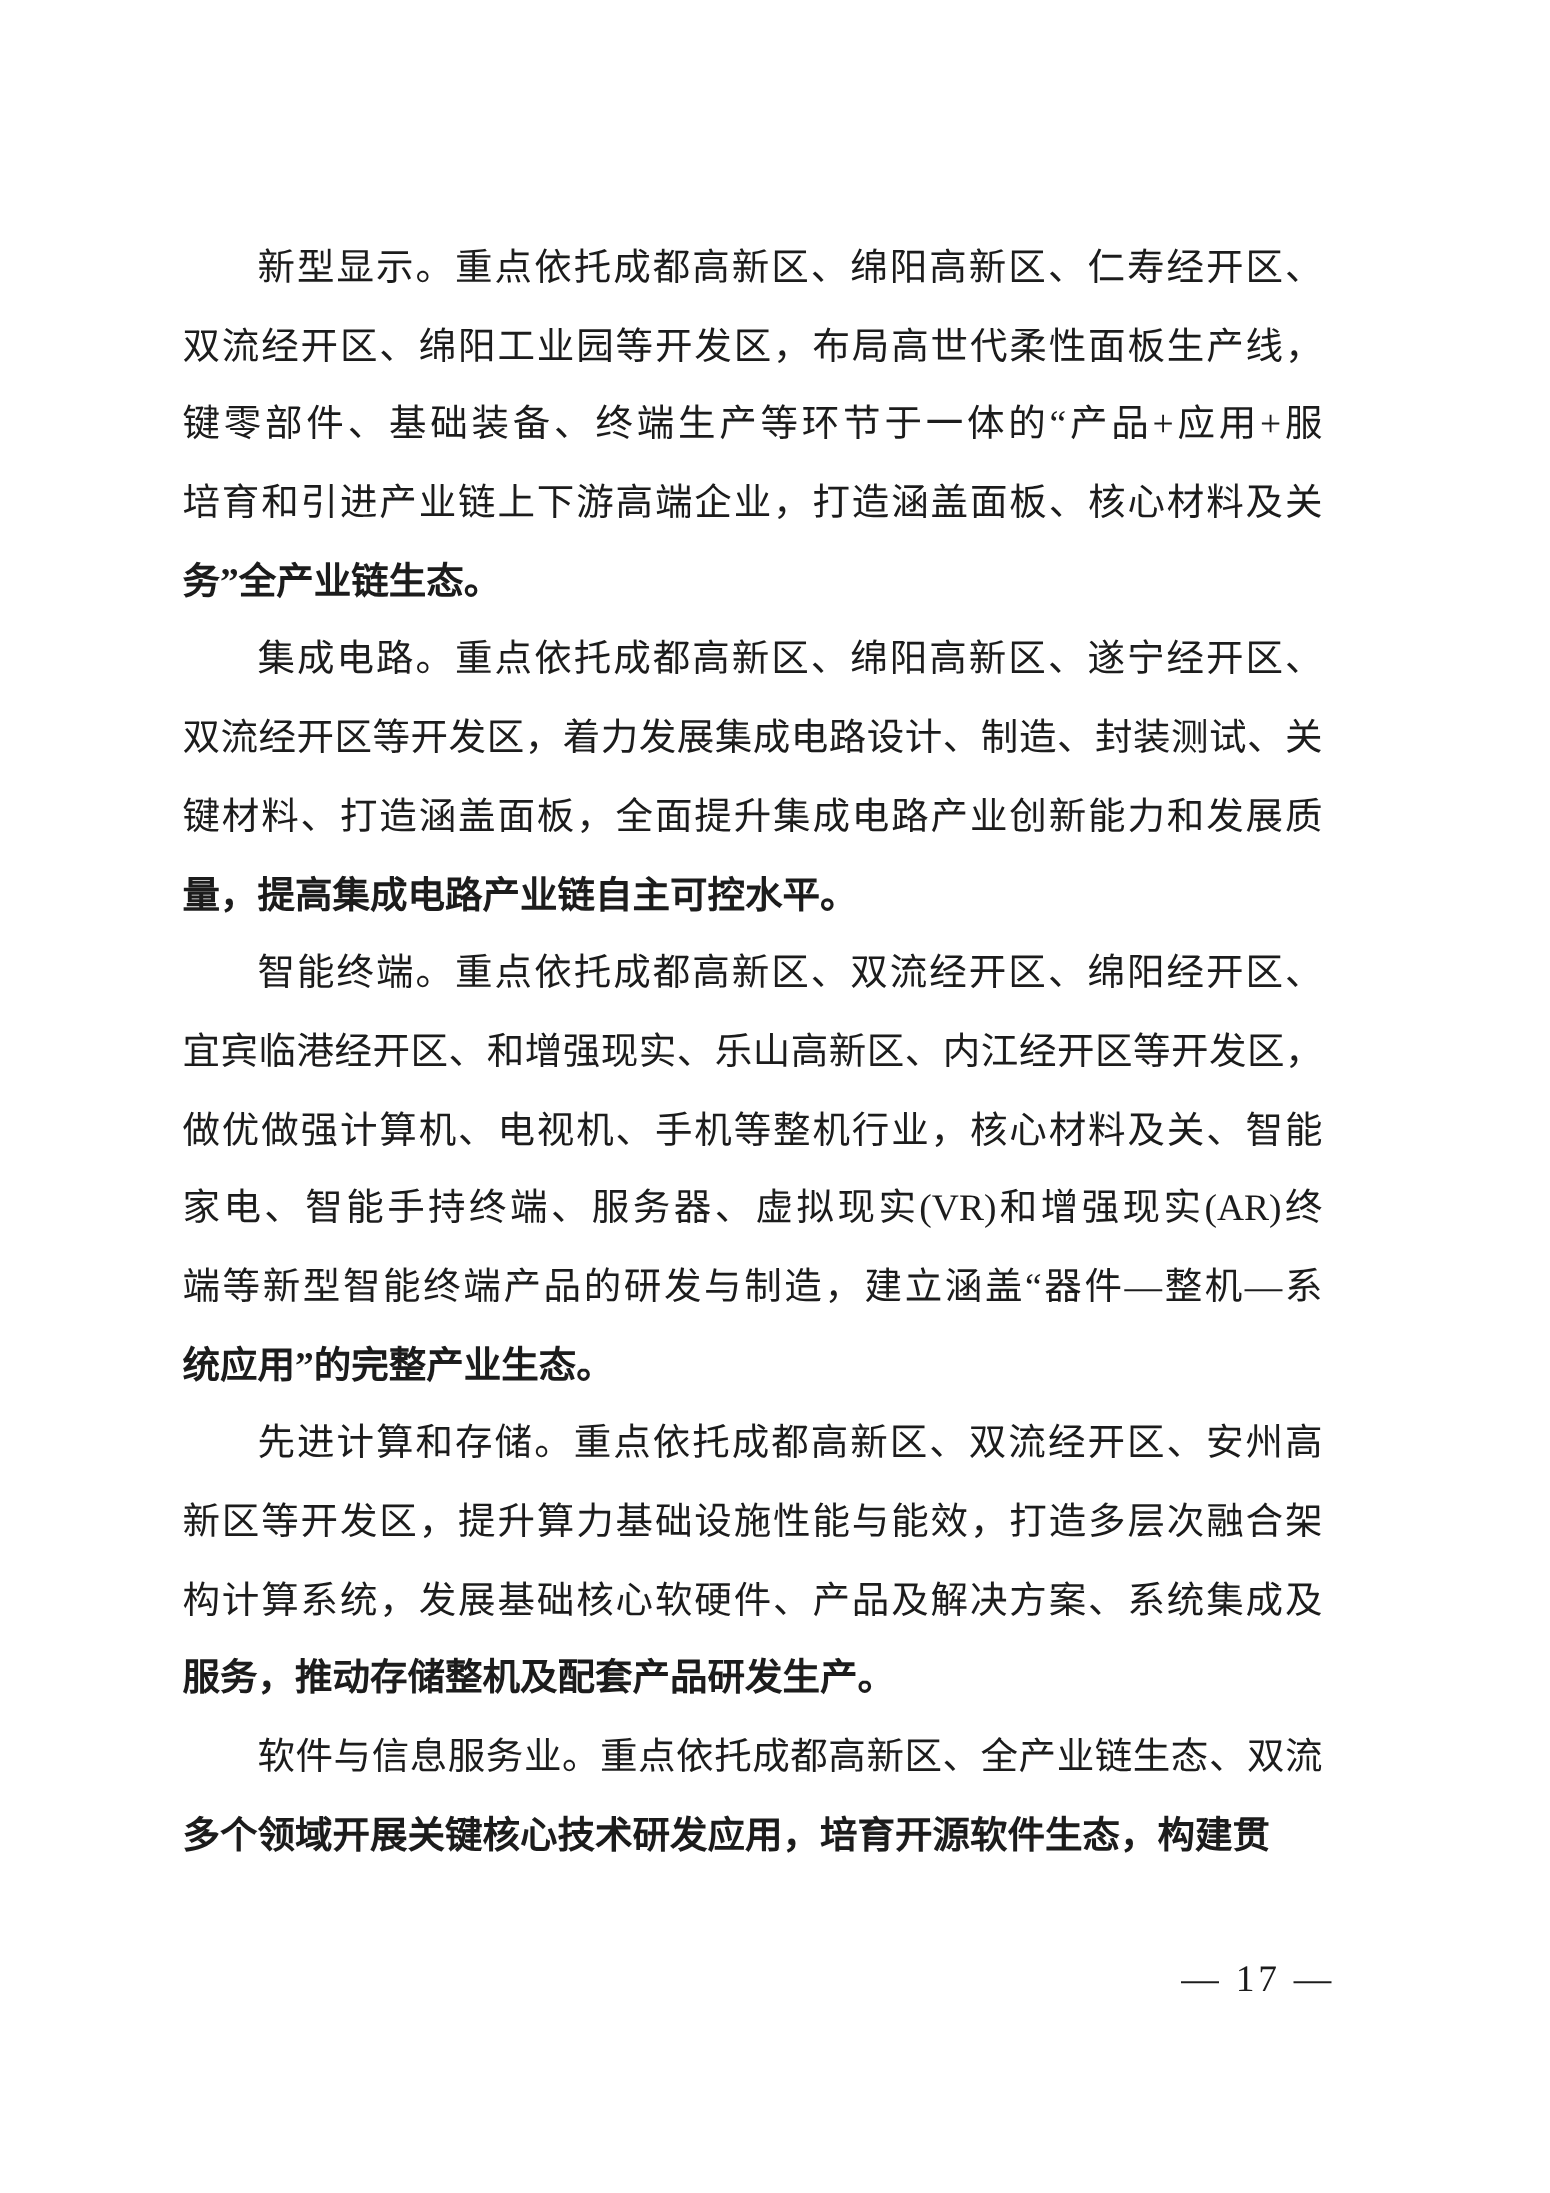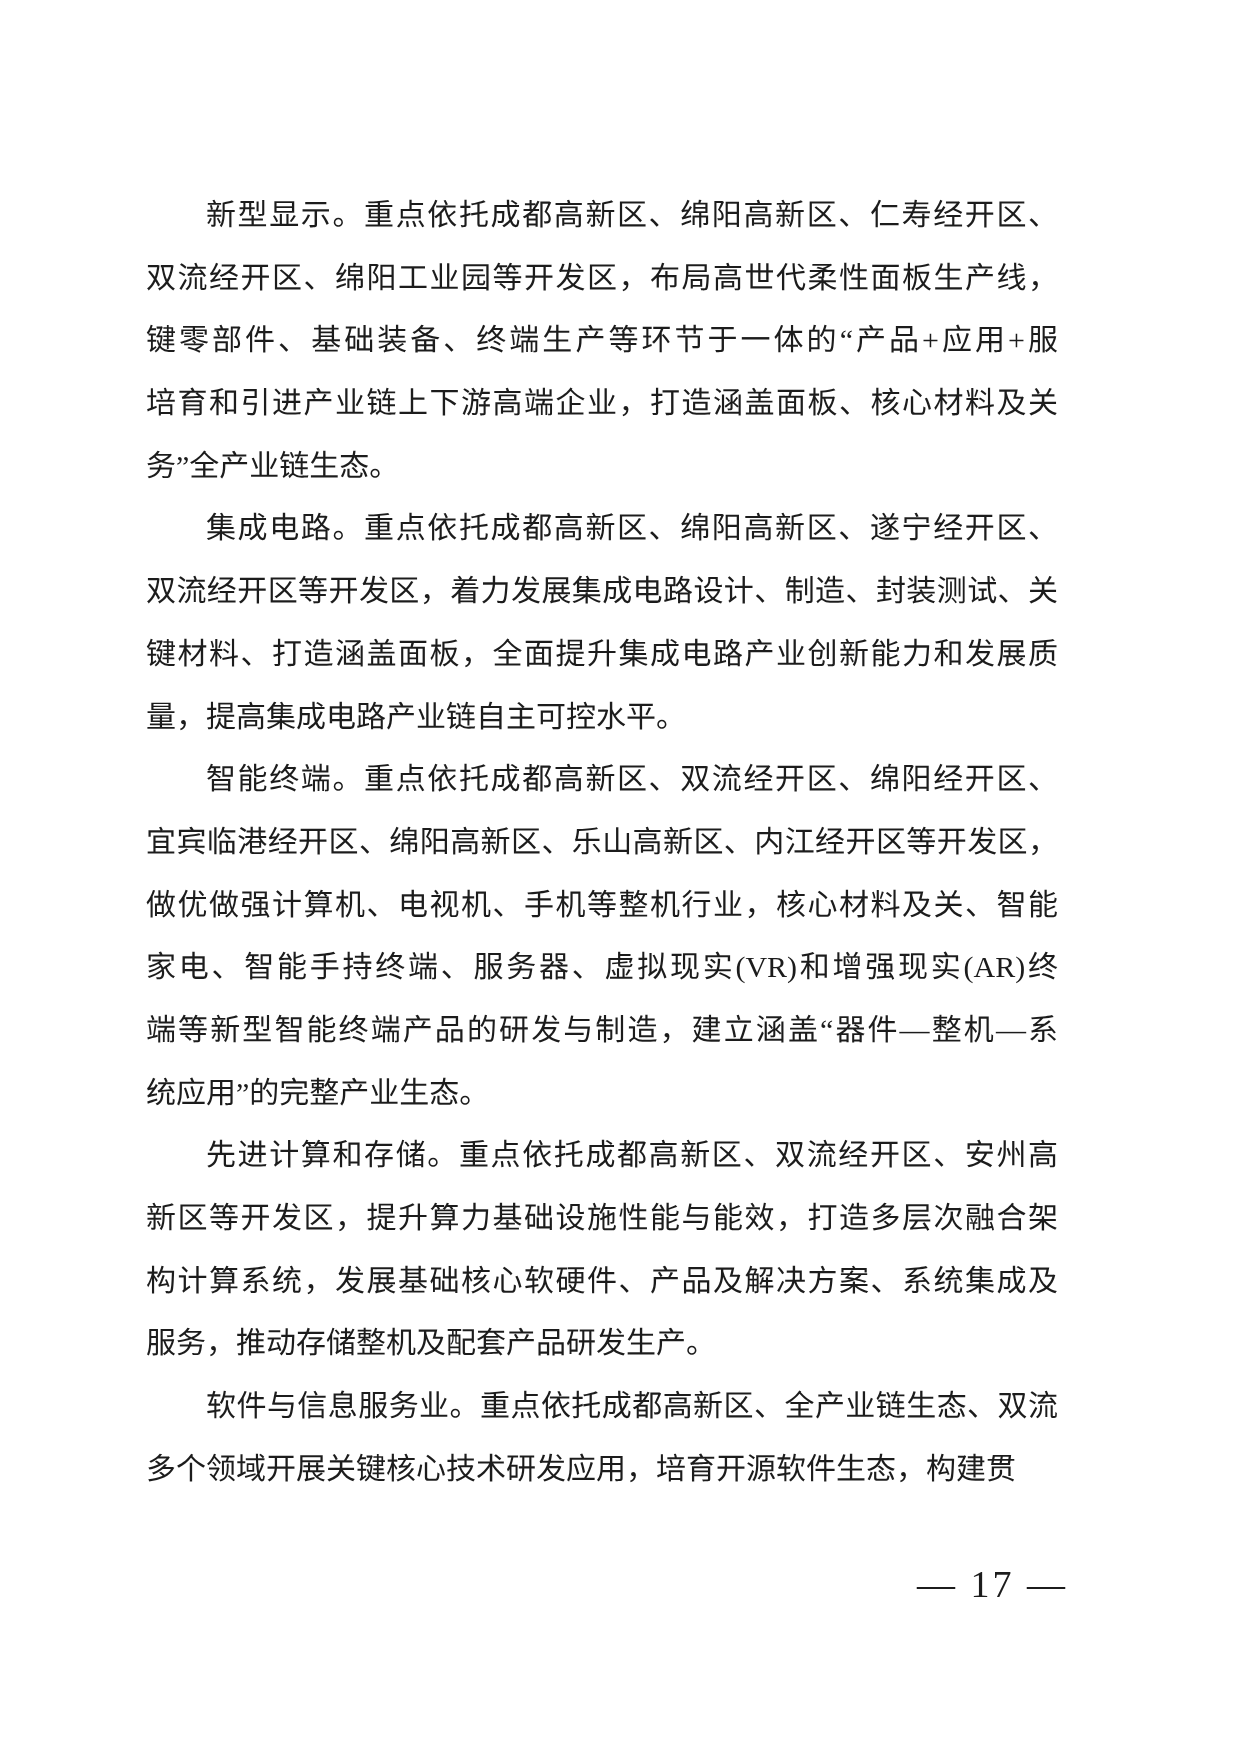--- a/index.html
+++ b/index.html
@@ -28,26 +28,27 @@
     font-size: 30px;
     text-align: justify;
     text-align-last: justify;
     letter-spacing: 0;
   }
   .line.first {
     text-indent: 60px;
   }
   .line.last {
     text-align-last: left;
+    font-weight: bold;
   }
   .footer {
     position: absolute;
     top: 1566px;
     right: 172px;
-    font-size: 38px;
+    font-size: 30px;
     line-height: 36px;
     letter-spacing: 3px;
     white-space: nowrap;
     color: #1c1c1c;
   }
 </style>
 </head>
 <body>
 
 <div class="page">
@@ -55,21 +56,21 @@
       <div class="line first">新型显示。重点依托成都高新区、绵阳高新区、仁寿经开区、</div>
       <div class="line">双流经开区、绵阳工业园等开发区，布局高世代柔性面板生产线，</div>
       <div class="line">键零部件、基础装备、终端生产等环节于一体的“产品+应用+服</div>
       <div class="line">培育和引进产业链上下游高端企业，打造涵盖面板、核心材料及关</div>
       <div class="line last">务”全产业链生态。</div>
       <div class="line first">集成电路。重点依托成都高新区、绵阳高新区、遂宁经开区、</div>
       <div class="line">双流经开区等开发区，着力发展集成电路设计、制造、封装测试、关</div>
       <div class="line">键材料、打造涵盖面板，全面提升集成电路产业创新能力和发展质</div>
       <div class="line last">量，提高集成电路产业链自主可控水平。</div>
       <div class="line first">智能终端。重点依托成都高新区、双流经开区、绵阳经开区、</div>
-      <div class="line">宜宾临港经开区、绵阳高新区、乐山高新区、内江经开区等开发区，</div>
+      <div class="line">宜宾临港经开区、和增强现实、乐山高新区、内江经开区等开发区，</div>
       <div class="line">做优做强计算机、电视机、手机等整机行业，核心材料及关、智能</div>
       <div class="line">家电、智能手持终端、服务器、虚拟现实(VR)和增强现实(AR)终</div>
       <div class="line">端等新型智能终端产品的研发与制造，建立涵盖“器件—整机—系</div>
       <div class="line last">统应用”的完整产业生态。</div>
       <div class="line first">先进计算和存储。重点依托成都高新区、双流经开区、安州高</div>
       <div class="line">新区等开发区，提升算力基础设施性能与能效，打造多层次融合架</div>
       <div class="line">构计算系统，发展基础核心软硬件、产品及解决方案、系统集成及</div>
       <div class="line last">服务，推动存储整机及配套产品研发生产。</div>
       <div class="line first">软件与信息服务业。重点依托成都高新区、全产业链生态、双流</div>
       <div class="line last">多个领域开展关键核心技术研发应用，培育开源软件生态，构建贯</div>

